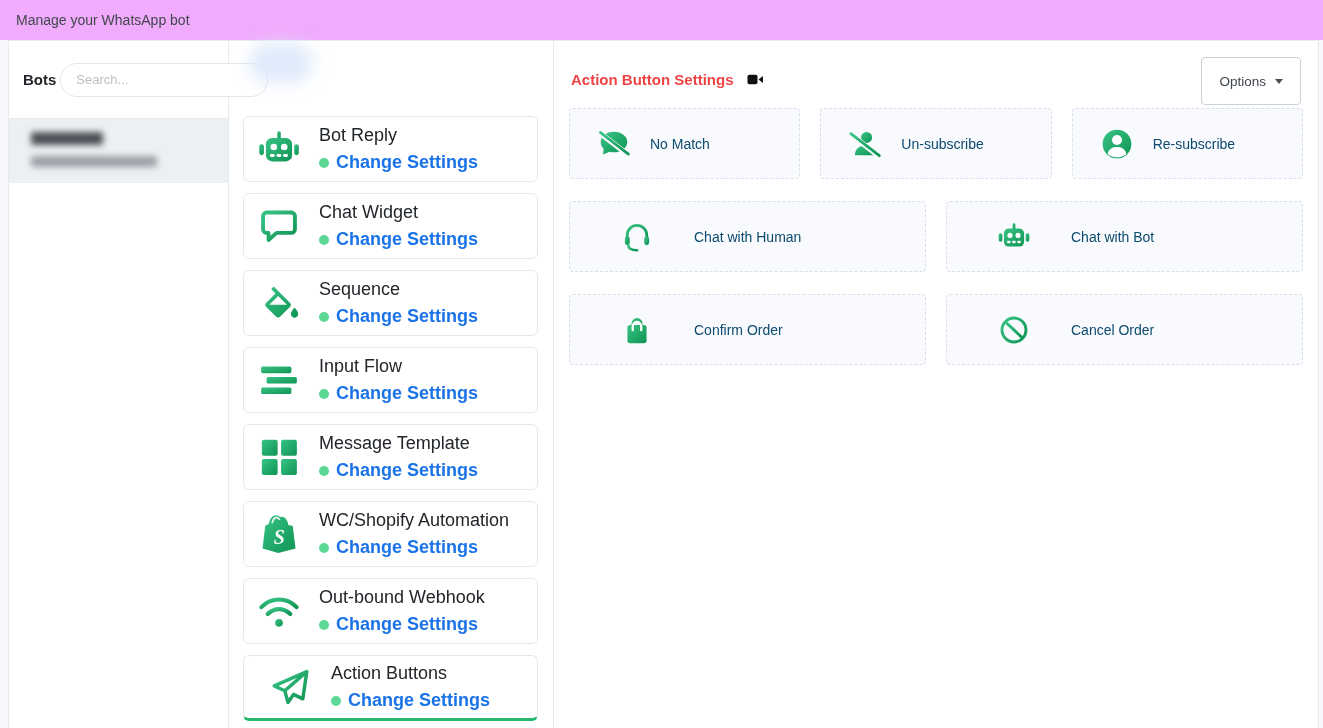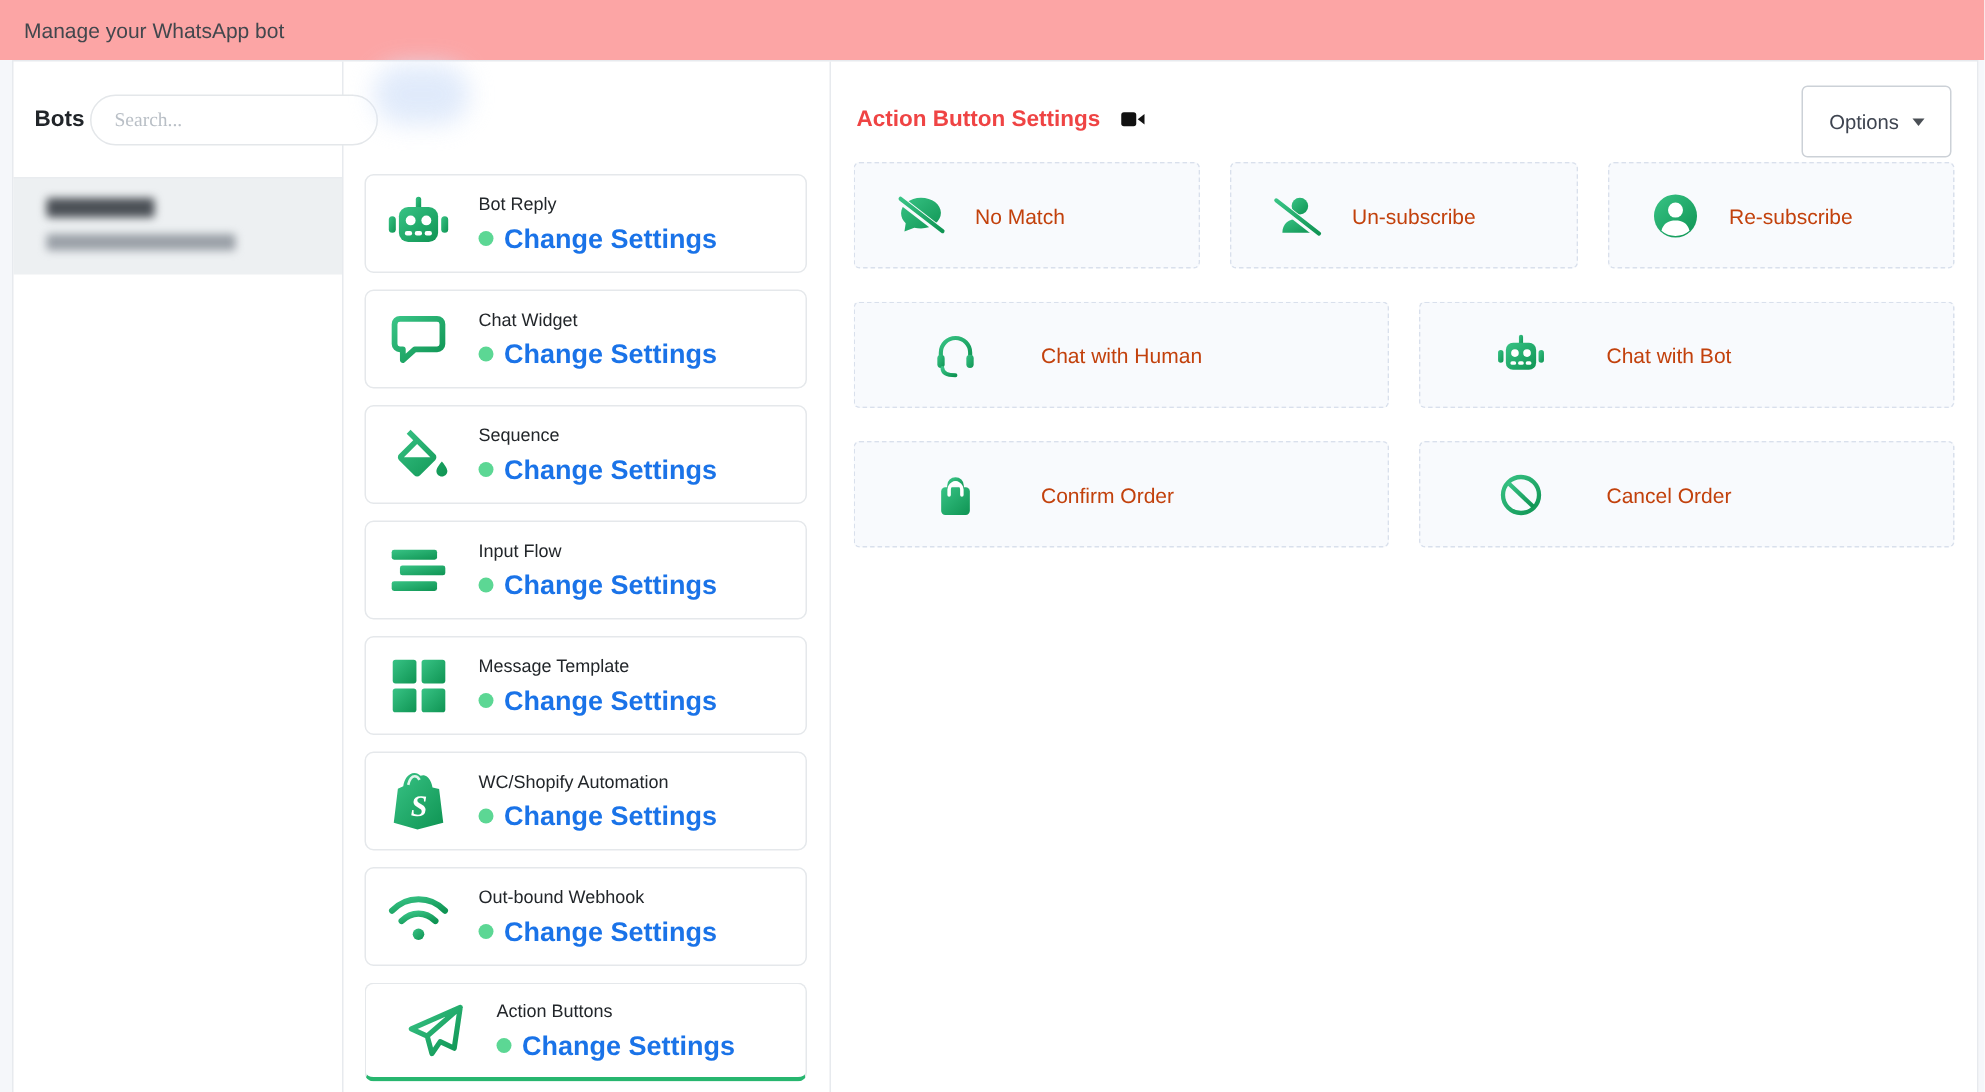--- a/index.html
+++ b/index.html
@@ -1,53 +1,53 @@
 <!DOCTYPE html>
 <html><head>
 <meta charset="utf-8">
 <style>
   * { box-sizing: border-box; margin: 0; padding: 0; }
   html,body { width:1323px; height:728px; overflow:hidden; }
   body { font-family:"Liberation Sans", sans-serif; background:#f5f7fa; }
 
   
   .topbar { height:40px; display:flex; align-items:center; padding-left:16px;
-            background:#fca5a5; color:#42474d; font-size:14px; }
+            background:#f0abfc; color:#42474d; font-size:14px; }
 
   
   .app { position:absolute; top:40px; left:8px; right:4px; height:700px;
          background:#fff; border:1px solid #e7eaee; display:flex; }
 
   
   .col-left { width:220px; border-right:1px solid #e7eaee; flex:none; }
   .bots-header { height:77px; display:flex; align-items:center; padding:0 14px; gap:4px; }
   .bots-title { font-size:15px; font-weight:700; color:#212529; }
   .search { flex:1; height:34px; border:1px solid #e4e7ea; border-radius:17px;
             padding:0 15px; font-size:13px; color:#404040; outline:none;
-            font-family:Liberation Serif, serif; }
+            font-family:Liberation Sans, sans-serif; }
   .search::placeholder { color:#b9bfc6; }
   .bot-item { height:65px; background:#edf0f2; border-top:1px solid #e9ecef;
               padding:13px 20px 0 22px; cursor:pointer; }
   .rl { border-radius:2px; filter:blur(3px); }
   .rl1 { width:72px; height:13px; background:#4b5056; margin-bottom:11px; }
   .rl2 { width:126px; height:11px; background:#9aa0a7; }
 
   
   .col-mid { width:325px; border-right:1px solid #e7eaee; flex:none;
              position:relative; padding:75px 15px 0 14px; }
   .blob { position:absolute; top:2px; left:20px; width:64px; height:40px;
           background:#dbe7fa; border-radius:26px; filter:blur(8px); opacity:.85; }
   .fcard { height:66px; border:1px solid #e5e8eb; border-radius:6px; background:#fff;
            display:flex; align-items:center; padding-left:13px; margin-bottom:11px;
            cursor:pointer; }
   .fcard.selected { border-bottom:3px solid #27b66f;padding-left:25px; }
   .ficon { width:44px; height:44px; flex:none; margin-right:18px; display:flex;
            align-items:center; justify-content:center; }
   .ficon svg { width:44px; height:44px; }
-  .ftitle { font-size:12px; font-weight:500; color:#22262a; }
+  .ftitle { font-size:18px; font-weight:500; color:#22262a; }
   .flink-row { display:flex; align-items:center; gap:7px; margin-top:6px; }
   .dot { width:10px; height:10px; border-radius:50%; background:#5cd794; flex:none; }
   .flink { font-size:18px; font-weight:700; color:#1a73e8; cursor:pointer; }
 
   
   .col-right { flex:1; position:relative; padding:0 15px; }
   .panel-head { height:67px; position:relative; }
   .panel-title-row { position:absolute; left:2px; top:30px; display:flex;
                      align-items:center; gap:14px; }
   .panel-title { font-size:15px; font-weight:700; color:#ef4444; }
@@ -62,21 +62,21 @@
   .arow { display:flex; gap:20px; margin-bottom:22px; }
   .abox { height:71px; flex:1; background:#f8fafd; border:1px dashed #d9e0ec;
           border-radius:4px; display:flex; align-items:center; cursor:pointer; }
   .arow.r3 .abox { padding-left:27px; }
   .arow.r3 .aicon { margin-right:19px; }
   .arow.r2 .abox { padding-left:50px; }
   .arow.r2 .aicon { margin-right:40px; }
   .aicon { width:34px; height:34px; flex:none; display:flex;
            align-items:center; justify-content:center; }
   .aicon svg { width:34px; height:34px; }
-  .albl { font-size:14px; font-weight:500; color:#c2410c; }
+  .albl { font-size:14px; font-weight:500; color:#0c4a6e; }
 </style>
 </head>
 <body>
 
 <div class="topbar">
   <span>Manage your WhatsApp bot</span>
 </div>
 
 <div class="app">
 

